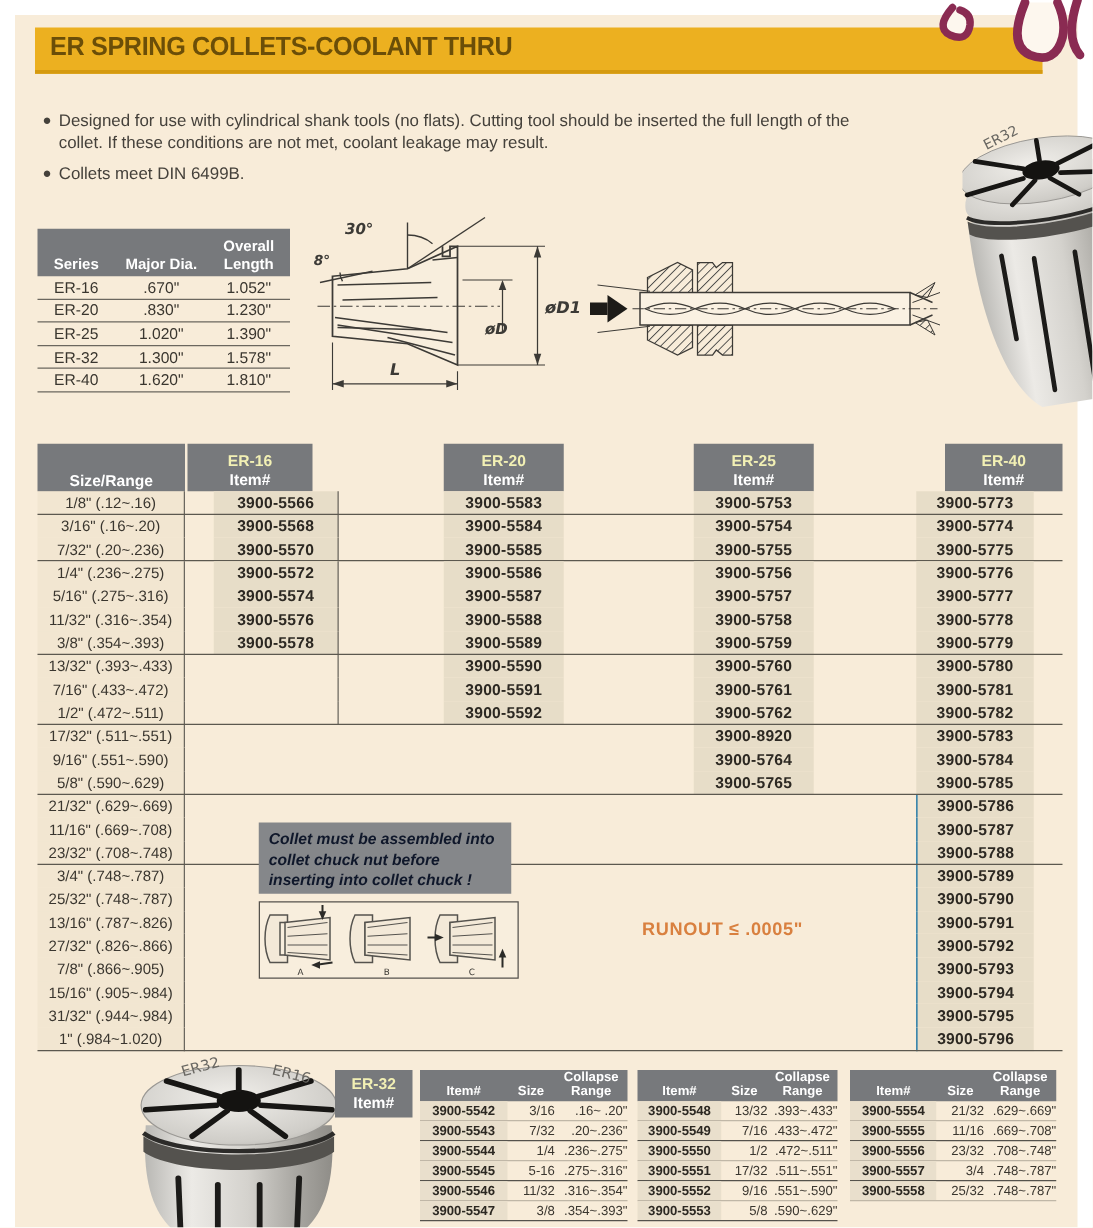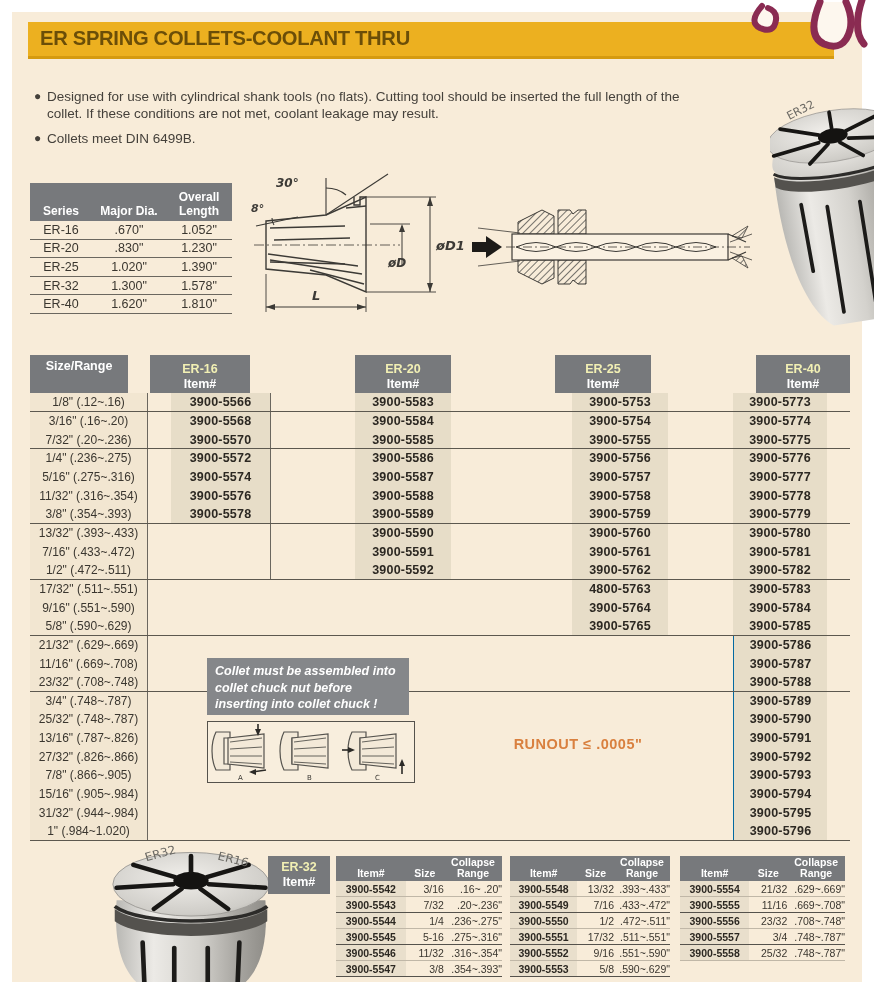--- a/index.html
+++ b/index.html
@@ -20,40 +20,40 @@
   .spec-row{display:grid;grid-template-columns:62px 74px 66px;height:17.6px;align-items:center;text-align:center;font-size:12.5px;color:#3a362f;border-bottom:1px solid #6b675f;}
   
   #drawing{position:absolute;left:250px;top:166px;}
   
   #photo-tr{position:absolute;left:770px;top:82px;}
   #photo-bl{position:absolute;left:98px;top:838px;}
   
   #maintable{position:absolute;left:30px;top:355px;width:820px;}
   .mhead{position:absolute;top:0;height:38px;background:#77797c;color:#fff;display:flex;flex-direction:column;align-items:center;justify-content:flex-end;font-weight:bold;font-size:12.5px;line-height:1.15;padding-bottom:2px;box-sizing:border-box;}
   .mhead .series{color:#f2f0b4;}
-  #mh-size{left:0;width:98px;justify-content:flex-end;padding-bottom:20px;}
+  #mh-size{left:0;width:118px;justify-content:flex-end;padding-bottom:1px;}
   #mh-er16{left:120px;width:100px;}
   #mh-er20{left:325px;width:96px;}
   #mh-er25{left:525px;width:96px;}
   #mh-er40{left:726px;width:94px;}
   #main-rows{position:absolute;top:38px;left:0;width:820px;}
   .mrow{position:relative;height:18.66px;width:820px;}
   .mrow.gend::after{content:'';position:absolute;left:0;right:0;bottom:0;height:1px;background:#5c584f;}
   .mcell{position:absolute;top:0;height:100%;display:flex;align-items:center;justify-content:center;box-sizing:border-box;}
   .c-size{left:0;width:118px;border-right:1px solid #6b675f;font-size:12px;color:#3a362f;background:rgba(231,221,198,.38);}
   .c-er16{left:120px;width:100px;}
   .c-er20{left:325px;width:96px;}
-  .c-er25{left:542px;width:96px;}
+  .c-er25{left:525px;width:96px;}
   .c-er40{left:703px;width:94px;}
   .item{font-weight:bold;font-size:12.5px;color:#2c2822;letter-spacing:.2px;}
   .filled{background:#e7ddc8;}
   .vr{border-right:1px solid #6b675f;margin-left:21px;}
   .vl{border-left:1px solid #0369a1;}
   
-  #notebox{position:absolute;left:207px;top:658px;width:202px;height:57px;background:#85878a;color:#ffffff;font-weight:bold;font-style:italic;font-size:12.5px;line-height:1.32;padding:5px 8px;box-sizing:border-box;}
+  #notebox{position:absolute;left:207px;top:658px;width:202px;height:57px;background:#85878a;color:#0f172a;font-weight:bold;font-style:italic;font-size:12.5px;line-height:1.32;padding:5px 8px;box-sizing:border-box;}
   #illusbox{position:absolute;left:207px;top:721px;width:208px;height:62px;border:1px solid #55524c;background:#f8eedd;box-sizing:border-box;}
   #runout{position:absolute;left:468px;top:736px;width:220px;text-align:center;color:#d9803f;font-weight:900;font-size:14.5px;letter-spacing:.5px;}
   
   #er32box{position:absolute;left:268px;top:856px;width:62px;height:38px;background:#77797c;color:#fff;font-weight:bold;font-size:12.5px;line-height:1.2;display:flex;flex-direction:column;align-items:center;justify-content:center;}
   #er32box .series{color:#f2f0b4;}
   .btable{position:absolute;top:856px;}
   #bt0{left:336px;width:166px;}
   #bt1{left:510px;width:160px;}
   #bt2{left:680px;width:165px;}
   .bhead{display:grid;grid-template-columns:42% 23% 35%;background:#77797c;color:#fff;font-weight:bold;font-size:10.5px;height:25px;align-items:end;text-align:center;line-height:1.05;padding-bottom:2px;box-sizing:border-box;}
@@ -334,21 +334,21 @@
           <span class="mcell c-size">1/2" (.472~.511)</span>
           <span class="mcell c-er16 item vr"></span>
           <span class="mcell c-er20 item filled">3900-5592</span>
           <span class="mcell c-er25 item filled">3900-5762</span>
           <span class="mcell c-er40 item filled">3900-5782</span>
         </div>
         <div class="mrow">
           <span class="mcell c-size">17/32" (.511~.551)</span>
           <span class="mcell c-er16 item"></span>
           <span class="mcell c-er20 item"></span>
-          <span class="mcell c-er25 item filled">4800-5763</span>
+          <span class="mcell c-er25 item filled">3900-8920</span>
           <span class="mcell c-er40 item filled">3900-5783</span>
         </div>
         <div class="mrow">
           <span class="mcell c-size">9/16" (.551~.590)</span>
           <span class="mcell c-er16 item"></span>
           <span class="mcell c-er20 item"></span>
           <span class="mcell c-er25 item filled">3900-5764</span>
           <span class="mcell c-er40 item filled">3900-5784</span>
         </div>
         <div class="mrow gend">

